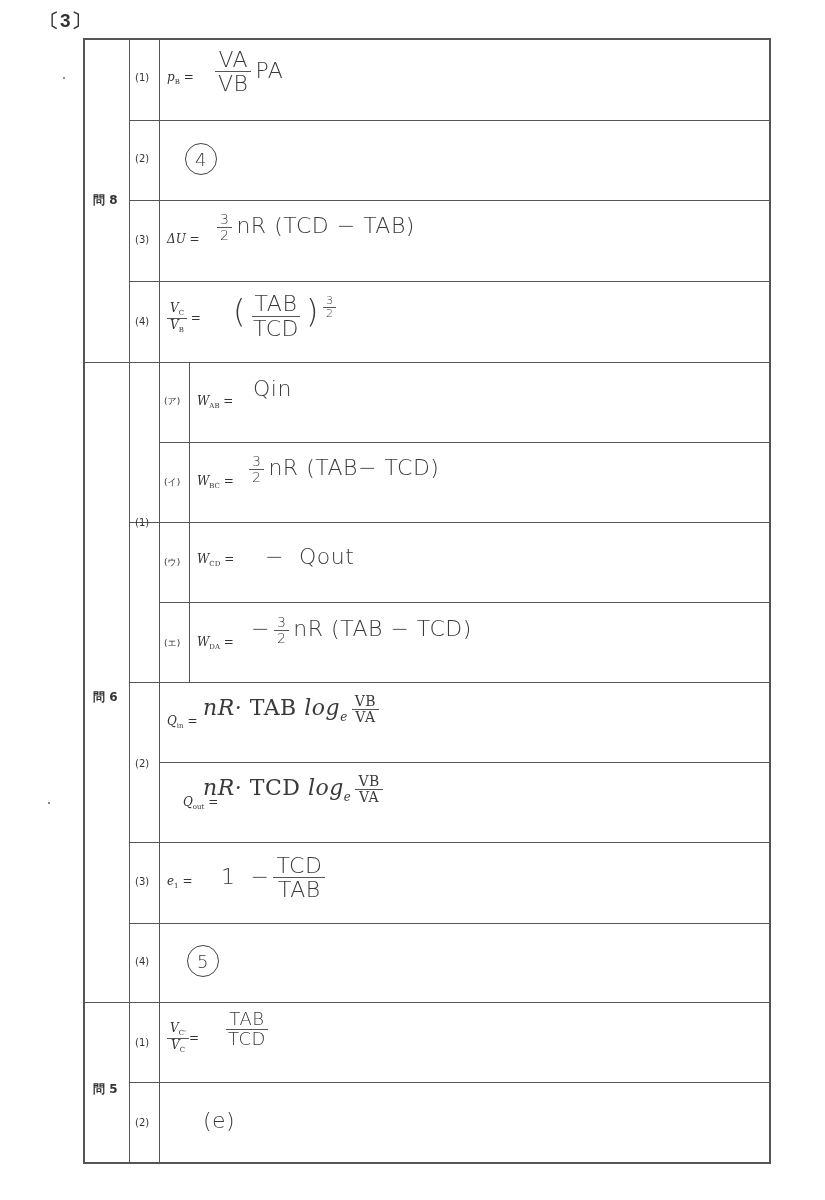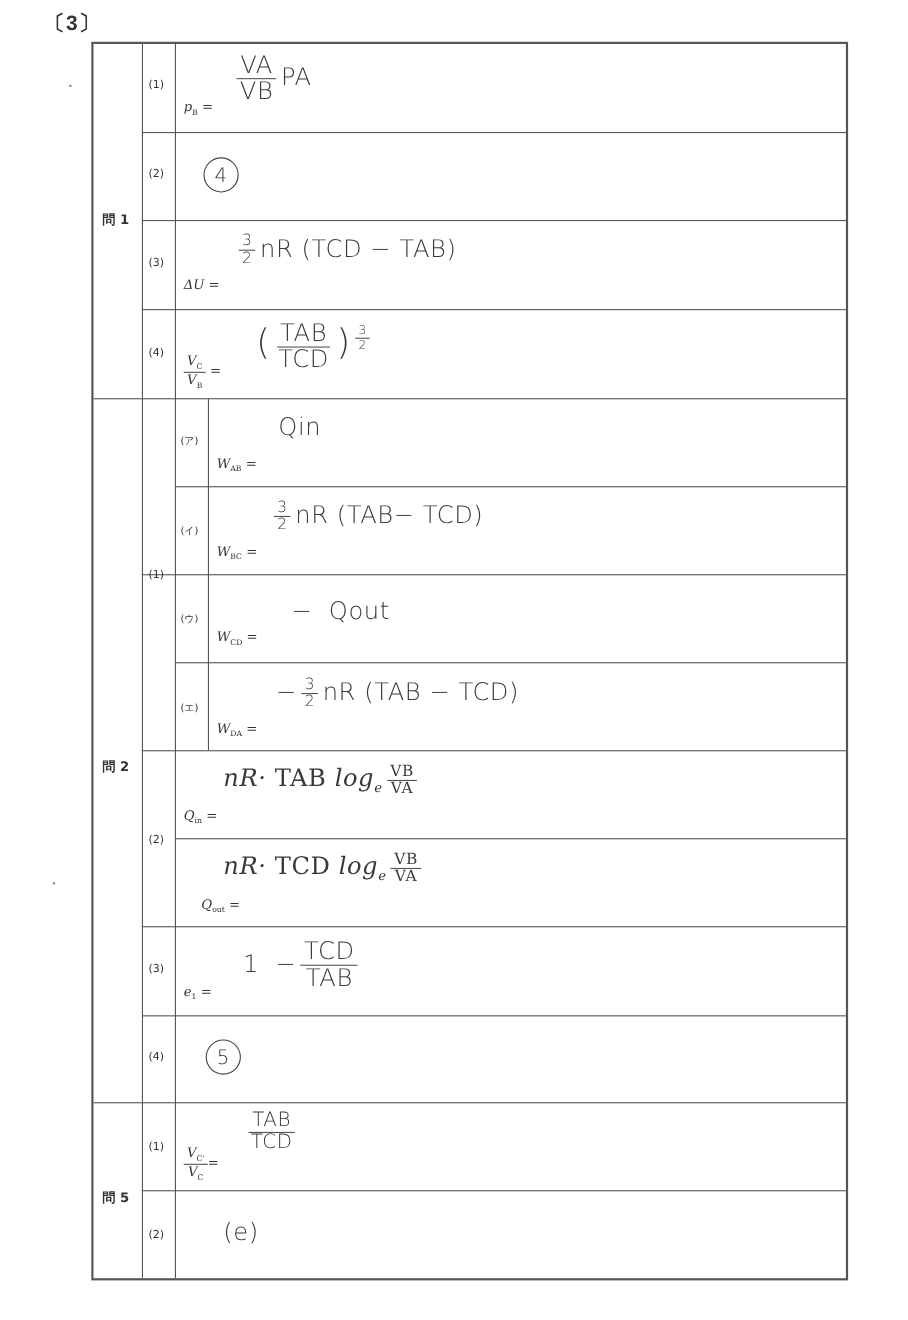--- a/index.html
+++ b/index.html
@@ -8,21 +8,21 @@
   .heading { position: absolute; left: 40px; top: 8px; font-family: "Liberation Sans", sans-serif;
              font-size: 19px; font-weight: bold; color: #333; letter-spacing: 1px; }
   .dot { position: absolute; width: 2px; height: 2px; background: #888; }
   .sheet { position: absolute; left: 83px; top: 38px; width: 688px; height: 1126px;
            border: 2px solid #555; box-sizing: border-box; }
   .q-label { position: absolute; left: 8px; font-family: "DejaVu Sans", sans-serif; font-weight: bold;
              font-size: 12px; color: #333; white-space: nowrap; }
   .hline { position: absolute; left: 0; right: 0; height: 0; border-top: 1.5px solid #555; }
   .vline { position: absolute; width: 0; border-left: 1.5px solid #555; }
   .num { position: absolute; font-family: "DejaVu Sans", sans-serif; font-size: 10px; color: #333; }
-  .lhs { position: absolute; font-family: "DejaVu Serif", serif; font-style: italic; font-size: 12px; color: #333; white-space: nowrap; margin-top: 20px; }
+  .lhs { position: absolute; font-family: "DejaVu Serif", serif; font-style: italic; font-size: 12px; color: #333; white-space: nowrap; }
   .lhs sub { font-style: normal; font-size: 7px; }
   .hw { position: absolute; font-family: "DejaVu Sans", sans-serif; color: #3a3a3a; font-weight: 300;
         font-size: 22px; white-space: nowrap; letter-spacing: 0.5px; }
   .hw.script { font-family: "DejaVu Serif", serif; font-style: italic; }
   .frac { display: inline-flex; flex-direction: column; align-items: center; vertical-align: middle; margin: 0 4px; }
   .frac .n { border-bottom: 1.3px solid #555; padding: 0 3px; line-height: 1.05; }
   .frac .d { line-height: 1.05; padding: 0 3px; }
   .small { font-size: 14px; }
   .circle { display: inline-flex; align-items: center; justify-content: center; width: 30px; height: 30px;
             border: 1.5px solid #444; border-radius: 50%; font-size: 18px; }
@@ -32,22 +32,22 @@
 
 <div class="heading">〔3〕</div>
 <div class="dot" style="left:63px;top:77px"></div>
 <div class="dot" style="left:48px;top:802px"></div>
 
 <div class="sheet">
 
   <div class="vline" style="left:44px;top:0;height:1122px"></div>
   <div class="vline" style="left:74px;top:0;height:1122px"></div>
 
-  <div class="q-label" style="top:152px">問 1</div>
-  <div class="q-label" style="top:649px">問 2</div>
+  <div class="q-label" style="top:152px">問 8</div>
+  <div class="q-label" style="top:649px">問 6</div>
   <div class="q-label" style="top:1041px">問 5</div>
 
   <div class="hline" style="top:322px"></div>
   <div class="hline" style="top:962px"></div>
 
   <div class="hline" style="top:80px;left:44px"></div>
   <div class="hline" style="top:160px;left:44px"></div>
   <div class="hline" style="top:241px;left:44px"></div>
 
   <div class="vline" style="left:104px;top:322px;height:320px"></div>

